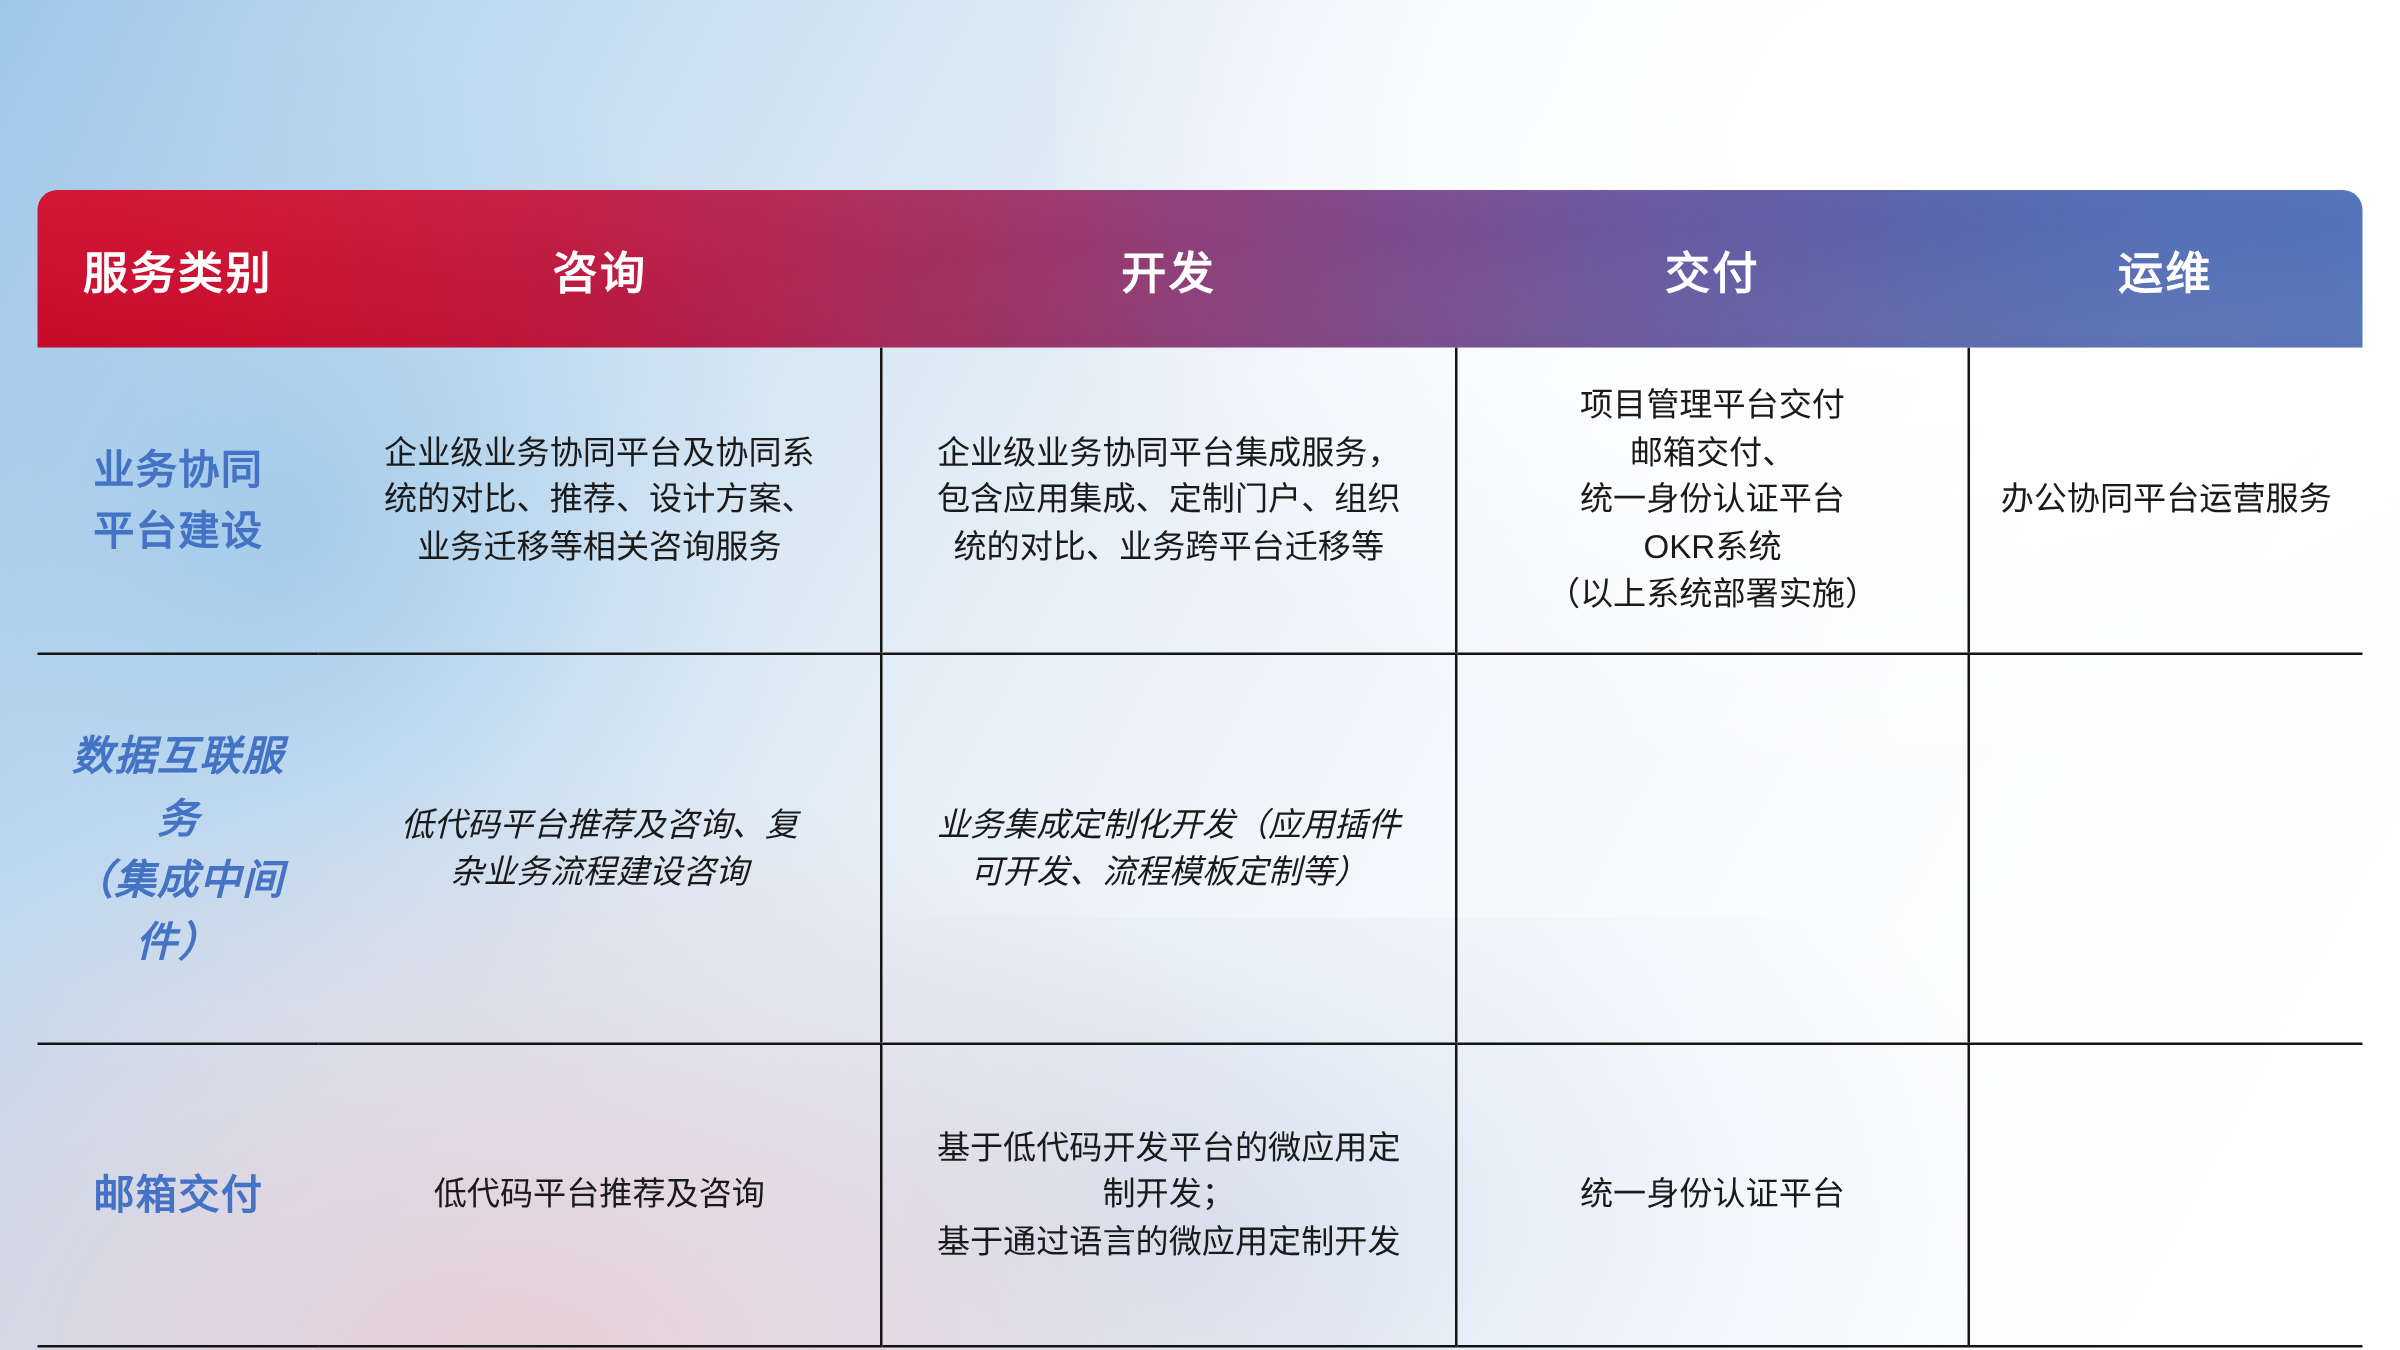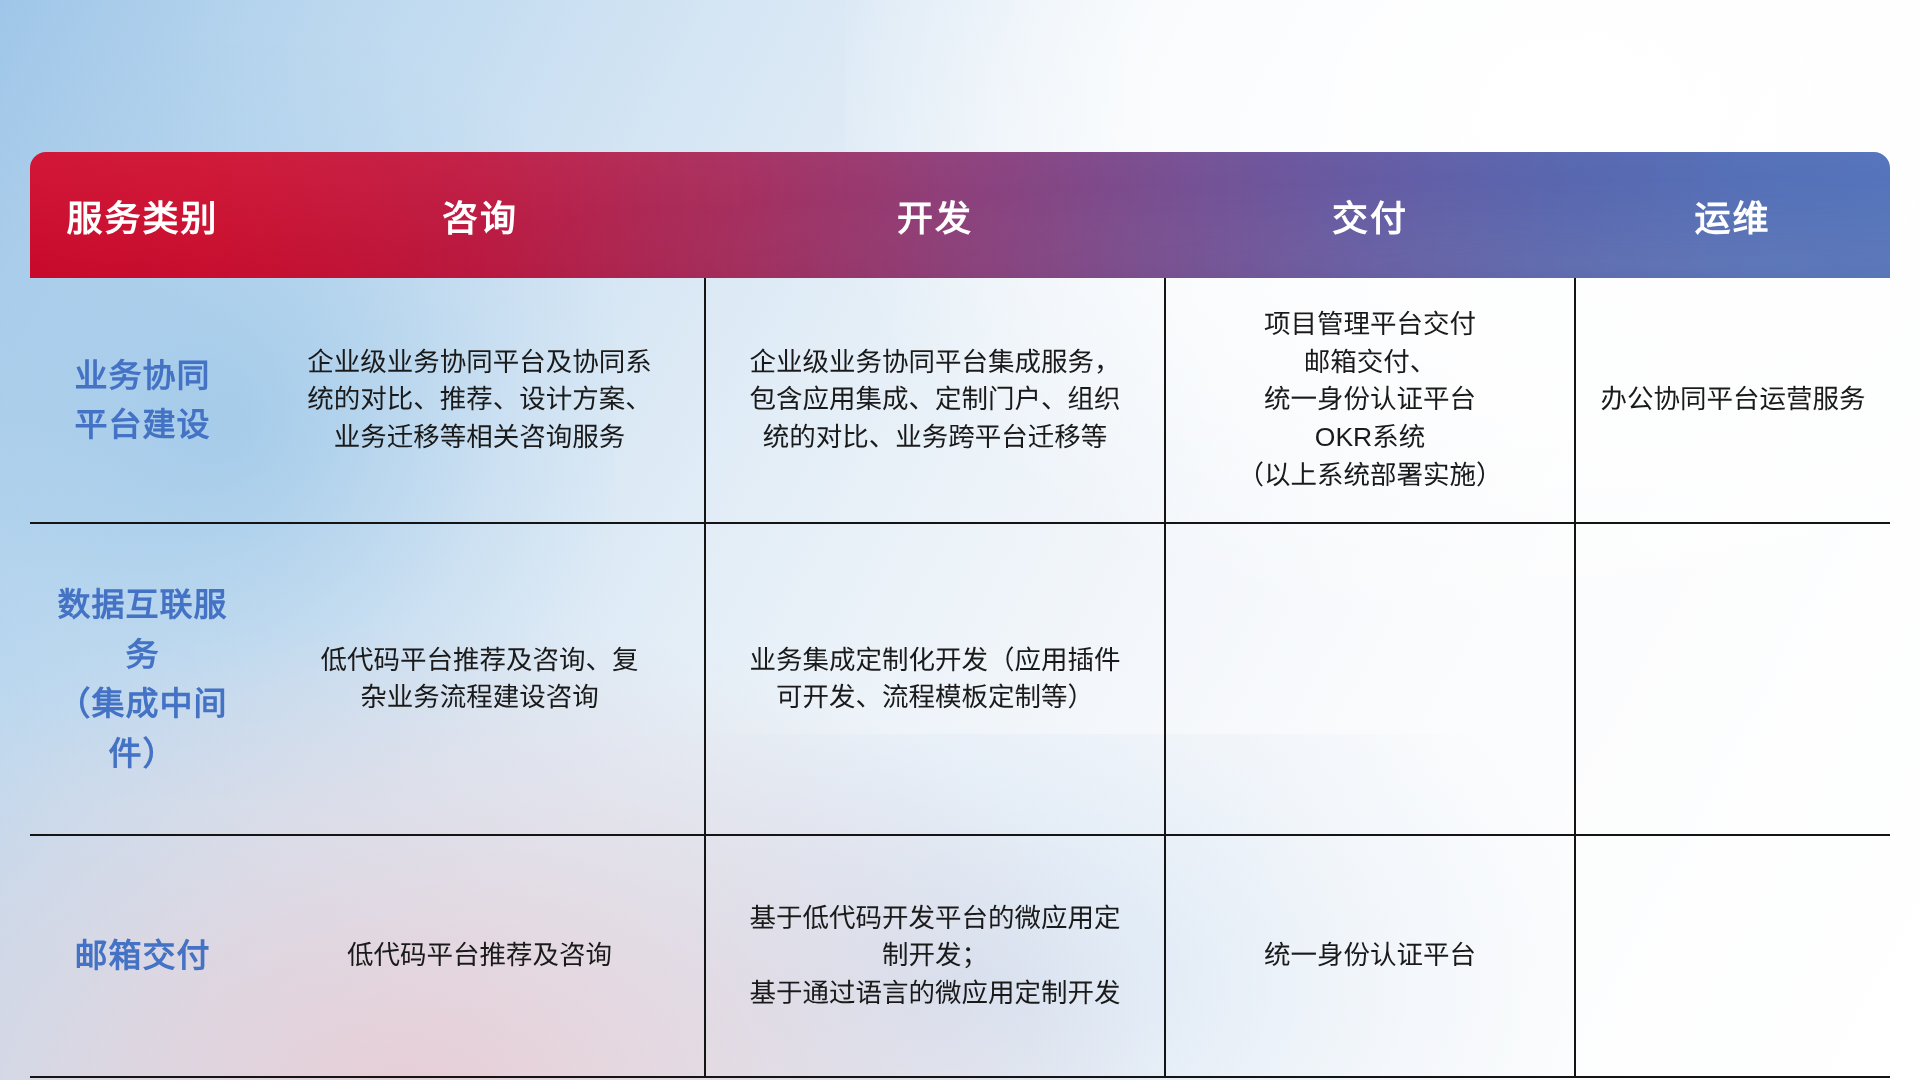--- a/index.html
+++ b/index.html
@@ -154,21 +154,21 @@
 
   #service-table tbody td.cat {
     color: #4472c4;
     font-weight: bold;
     font-size: 33px;
     line-height: 1.5;
     letter-spacing: 1px;
   }
 
   #service-table tbody tr#row-1 { height: 244px; }
-  #service-table tbody tr#row-2 { height: 312px; }
+  #service-table tbody tr#row-2 { height: 312px; font-style: italic; }
   #service-table tbody tr#row-3 { height: 242px; }
 
   .cell-text { white-space: pre-line; display: block; }
 </style>
 </head>
 <body>
 
 <div id="bg-base"></div>
 <div id="bg-glow-l"></div>
 <div id="bg-glow-tr"></div>

